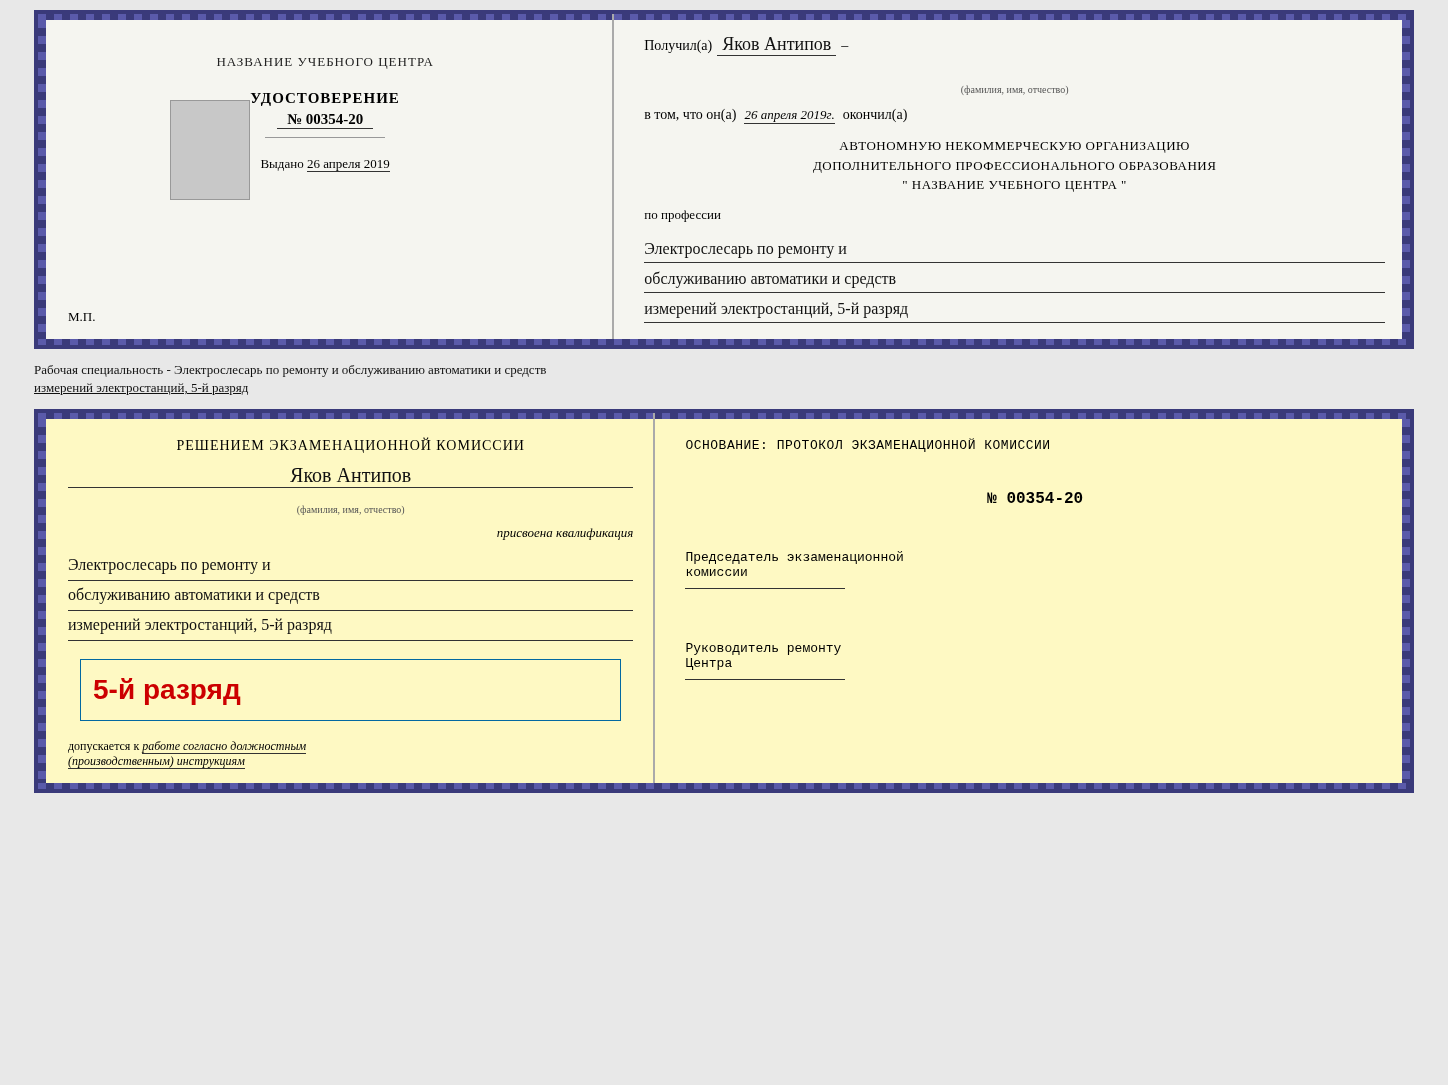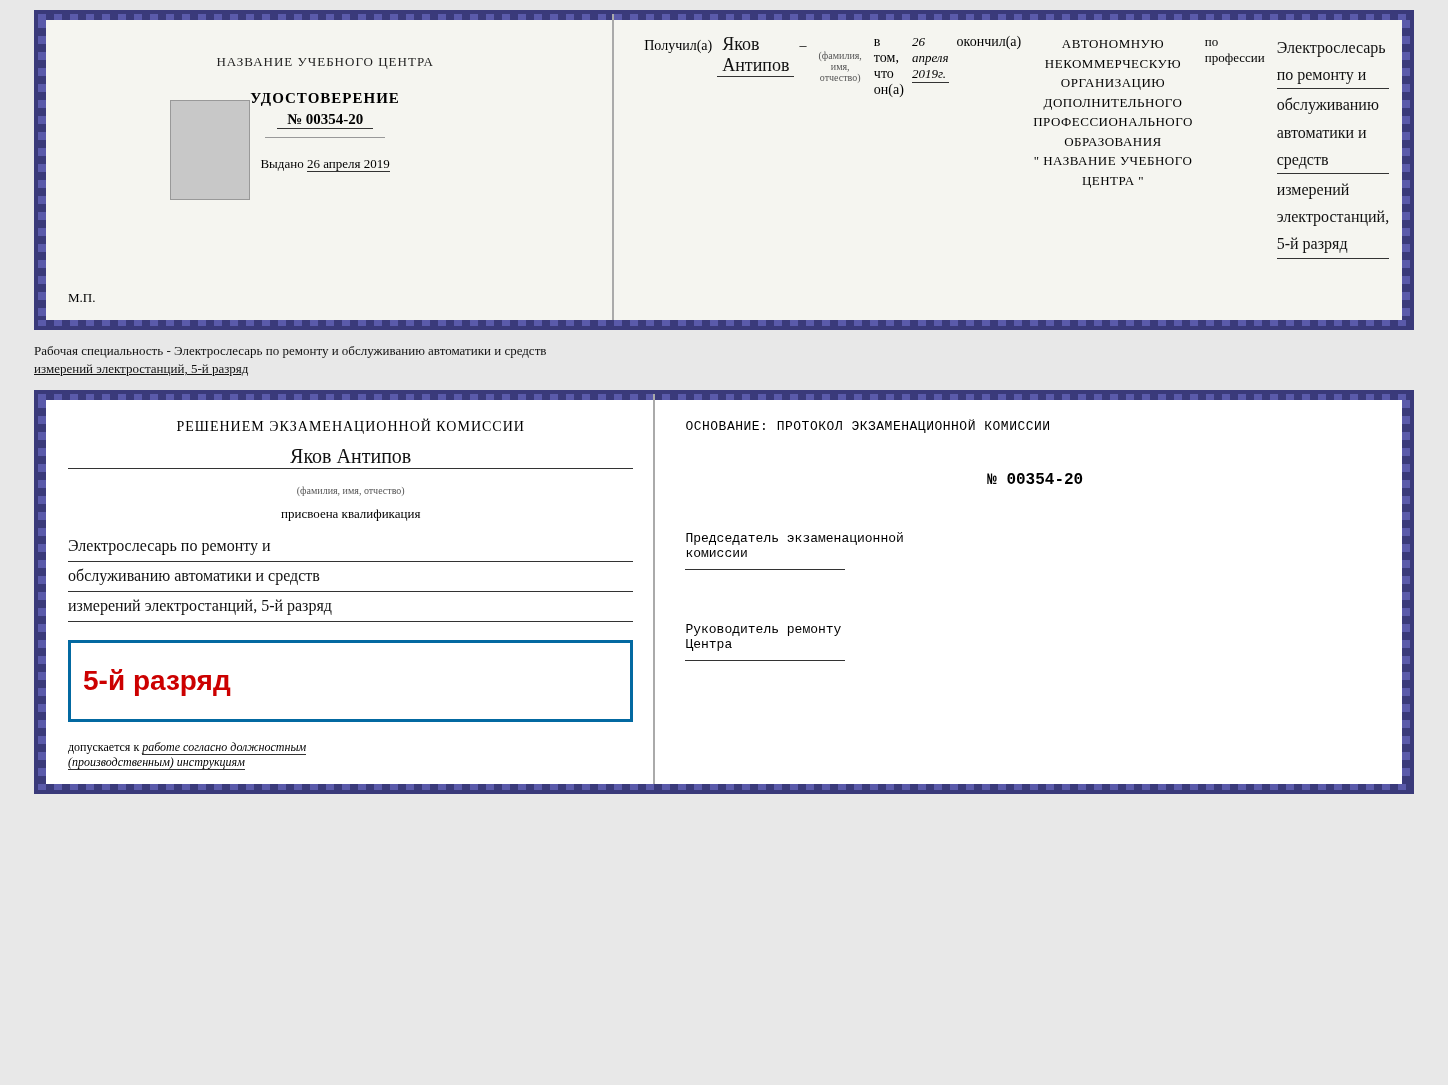--- a/index.html
+++ b/index.html
@@ -120,20 +120,21 @@
       font-size: 13px;
       margin-top: auto;
       align-self: flex-start;
       padding-left: 10px;
     }
 
     .right-panel {
       width: 58%;
       padding: 20px 25px 20px 30px;
       display: flex;
+      flex-direction: column;
       gap: 12px;
       position: relative;
     }
 
     .poluchil-line {
       display: flex;
       align-items: baseline;
       gap: 5px;
       font-size: 14px;
     }
@@ -198,21 +199,21 @@
       color: #111;
       padding: 4px 0;
       line-height: 1.4;
     }
 
     
     .bottom-document {
       display: flex;
       width: 100%;
       border: 4px solid #3a3a7a;
-      background: #ffffff;
+      background: #fef9c3;
       min-height: 380px;
       position: relative;
     }
 
     .bottom-document::before {
       content: '';
       position: absolute;
       top: 0; left: 0; right: 0;
       height: 6px;
       background: repeating-linear-gradient(90deg, #5a5aaa 0px, #5a5aaa 8px, #3a3a7a 8px, #3a3a7a 16px);
@@ -257,40 +258,41 @@
     .handwritten-name-big {
       font-family: 'Segoe Script', 'Comic Sans MS', cursive;
       font-size: 20px;
       color: #111;
       text-align: center;
       border-bottom: 1px solid #333;
     }
 
     .prisvoena-text {
       font-size: 13px;
-      text-align: center;
+      text-align: right;
+      font-style: italic;
     }
 
     .qualification-handwritten {
       font-family: 'Segoe Script', 'Comic Sans MS', cursive;
       font-size: 16px;
       color: #111;
       line-height: 1.8;
     }
 
     .qual-line {
       border-bottom: 1px solid #333;
       display: block;
     }
 
     .razryad-badge {
-      border: 3px solid #0369a1;
+      border: 1px solid #0369a1;
       display: inline-block;
-      padding: 22px 12px;
-      margin: 8px 0;
+      padding: 14px 12px;
+      margin: 8px 12px;
     }
 
     .razryad-text {
       font-size: 28px;
       font-weight: bold;
       color: #cc0000;
       font-family: Arial, sans-serif;
     }
 
     .dopuskaetsya-italic {

